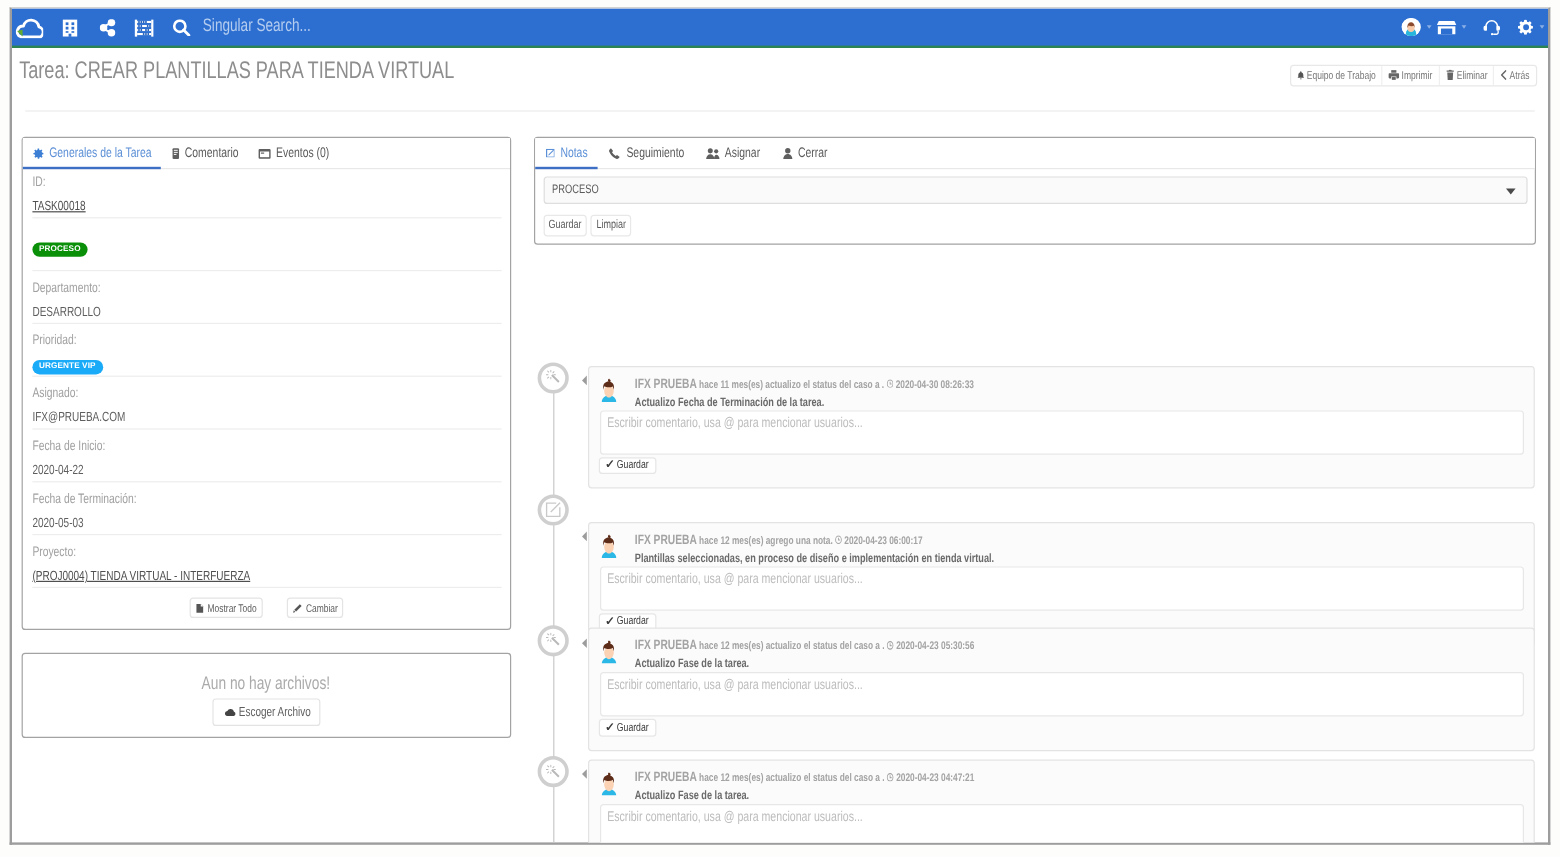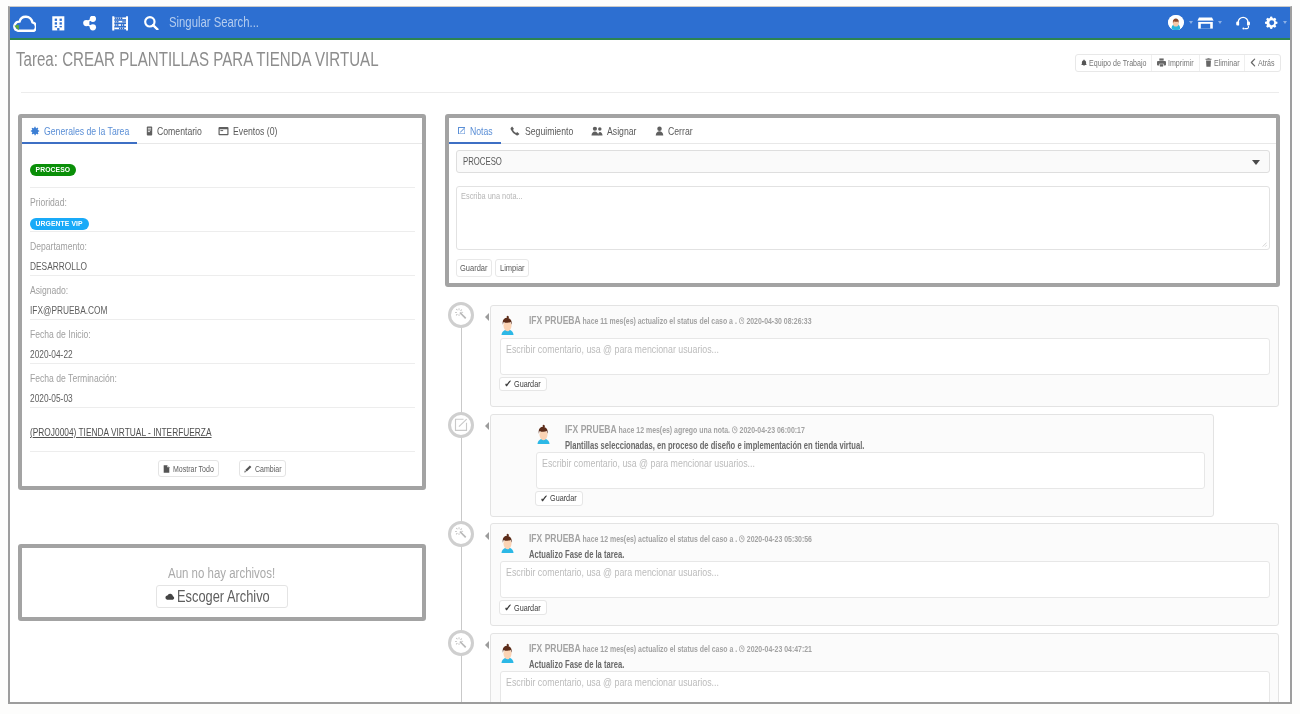--- a/index.html
+++ b/index.html
@@ -37,21 +37,21 @@
   .pghead{position:absolute;left:0;top:34px;right:0;height:48px;background:#fff;}
   .pgtitle{position:absolute;left:6px;top:10.5px;font-size:20px;color:#8d8d8d;font-weight:400;letter-spacing:0px;
            line-height:14px;}
   .btngrp{position:absolute;right:9px;top:12.5px;display:flex;border:1px solid #e8e8e8;border-radius:3px;background:#fff;}
   .btngrp .gb{display:flex;align-items:center;gap:2px;height:16px;padding:0 5px;font-size:9.4px;color:#767676;
               border-right:1px solid #efefef;white-space:nowrap;}
   .btngrp .gb:last-child{border-right:none;}
   .hr-head{position:absolute;left:11px;right:11px;top:85px;height:1px;background:#ececec;}
 
   
-  .card{position:absolute;background:#fff;border:4px solid #a3a3a3;border-radius:3px;}
+  .card{position:absolute;background:#fff;border:1px solid #a3a3a3;border-radius:3px;}
   .tabs{display:flex;align-items:flex-end;height:26px;border-bottom:1px solid #e8e8e8;background:#fff;}
   .tab{display:flex;align-items:center;gap:3.5px;height:25px;padding:0 8px;font-size:11.5px;color:#5a5a5a;
        position:relative;white-space:nowrap;}
   .tab.active{color:#5b8fd6;}
   .tab.active:after{content:"";position:absolute;left:0;right:0;bottom:-1px;height:1.6px;background:#3d6fc4;}
   .tab svg{display:block;}
   .rtabs .tab{padding:0 8.9px;gap:4.5px;}
 
   
   .flist{padding:0 7.5px;}
@@ -278,44 +278,49 @@
       <div class="tab">
         <svg width="11" height="10" viewBox="0 0 12 11">
             <rect x="0.5" y="1.2" width="11" height="9" rx="1" fill="#5f5f5f"></rect>
             <rect x="1.8" y="3.6" width="8.4" height="5.2" fill="#fff"></rect>
             <rect x="2.6" y="4.5" width="3" height="1.1" fill="#5f5f5f"></rect>
           </svg>
         <span class="cxw"><span class="cx" style="margin-right: -14.4091px;">Eventos (0)</span></span>
       </div>
     </div>
     <div class="flist">
+      <div class="frow first">
+        <div class="flab cxw"><span class="cx" style="margin-right: -3.56781px;">ID:</span></div>
+        <div class="fval link cxw"><span class="cx" style="margin-right: -14.3976px;">TASK00018</span></div>
+      </div>
       <div class="frow">
         <div class="fval"><span class="badge" style="background:#0a8f08">PROCESO</span></div>
+      </div>
+      <div class="frow">
+        <div class="flab cxw"><span class="cx" style="margin-right: -18.463px;">Departamento:</span></div>
+        <div class="fval cxw"><span class="cx" style="margin-right: -18.5013px;">DESARROLLO</span></div>
       </div>
       <div class="frow">
         <div class="flab cxw"><span class="cx" style="margin-right: -11.9438px;">Prioridad:</span></div>
         <div class="fval"><span class="badge" style="background:#19aaf8">URGENTE VIP</span></div>
       </div>
       <div class="frow">
-        <div class="flab cxw"><span class="cx" style="margin-right: -18.463px;">Departamento:</span></div>
-        <div class="fval cxw"><span class="cx" style="margin-right: -18.5013px;">DESARROLLO</span></div>
-      </div>
-      <div class="frow">
         <div class="flab cxw"><span class="cx" style="margin-right: -12.4146px;">Asignado:</span></div>
         <div class="fval cxw"><span class="cx" style="margin-right: -25.1546px;">IFX@PRUEBA.COM</span></div>
       </div>
       <div class="frow">
         <div class="flab cxw"><span class="cx" style="margin-right: -19.7034px;">Fecha de Inicio:</span></div>
         <div class="fval cxw"><span class="cx" style="margin-right: -13.8463px;">2020-04-22</span></div>
       </div>
       <div class="frow">
         <div class="flab cxw"><span class="cx" style="margin-right: -28.1827px;">Fecha de Terminación:</span></div>
         <div class="fval cxw"><span class="cx" style="margin-right: -13.8463px;">2020-05-03</span></div>
       </div>
       <div class="frow">
+        <div class="flab cxw"><span class="cx" style="margin-right: -11.7906px;">Proyecto:</span></div>
         <div class="fval link cxw"><span class="cx" style="margin-right: -58.9034px;">(PROJ0004) TIENDA VIRTUAL - INTERFUERZA</span></div>
       </div>
     </div>
     <div class="factions">
       <div class="sbtn">
         <svg width="7" height="8" viewBox="0 0 8 9">
             <path fill="#555" d="M.8.3h4.1l2.3 2.3v6.1H.8z"></path>
             <path fill="#fff" d="M4.9.3 7.2 2.6H4.9z"></path>
           </svg>
         <span class="cxw"><span class="cx" style="margin-right: -13.253px;">Mostrar Todo</span></span>
@@ -325,21 +330,21 @@
             <path fill="#555" d="M6.6.5 8.3 2.2 3.1 7.4 1.4 5.7zM.9 6.3 2.5 7.9.3 8.5z"></path>
           </svg>
         <span class="cxw"><span class="cx" style="margin-right: -8.60945px;">Cambiar</span></span>
       </div>
     </div>
   </div>
 
   <div class="card" style="left:8px;top:537px;width:408px;">
     <div class="repobody">
       <div class="repoempty cxw"><span class="cx" style="margin-right: -34.7517px;">Aun no hay archivos!</span></div>
-      <div class="sbtn" style="display:inline-flex;height:23px;padding:0 8.5px;font-size:17px;gap:2px;">
+      <div class="sbtn" style="display:inline-flex;height:23px;padding:0 8.5px;font-size:11px;gap:2px;">
         <svg width="10" height="8" viewBox="0 0 12 9">
             <path fill="#444" d="M9.6 3.5A3.6 3.6 0 0 0 2.9 2.6 2.6 2.6 0 0 0 2.4 7.7h7a2.2 2.2 0 0 0 .2-4.2z"></path>
           </svg>
         <span class="cxw"><span class="cx" style="margin-right: -20.9666px;">Escoger Archivo</span></span>
       </div>
     </div>
   </div>
 
   <div class="card" style="left:435px;top:107px;width:835px;">
     <div class="tabs rtabs">
@@ -370,26 +375,20 @@
             <circle cx="5" cy="2.9" r="2.5" fill="#5f5f5f"></circle>
             <path fill="#5f5f5f" d="M.8 10.6C.8 7.9 2.7 5.8 5 5.8s4.2 2.1 4.2 4.8z"></path>
           </svg>
         <span class="cxw"><span class="cx" style="margin-right: -7.98547px;">Cerrar</span></span>
       </div>
     </div>
     <div style="padding:6px 6.5px 6px 6.5px;">
       <div class="sel">
         <span class="cx">PROCESO</span>
         <span class="dd"></span>
-      </div>
-      <div class="ta" style="height:64px;margin-top:13px;">
-        <span class="cx">Escriba una nota...</span>
-        <svg class="grip" viewBox="0 0 8 8">
-            <path stroke="#c3c3c3" stroke-width=".8" fill="none" d="M7.5 3 3 7.5M7.5 6 6 7.5"></path>
-          </svg>
       </div>
       <div class="rbtns" style="margin-top:8.5px;">
         <div class="rbtn cxw">
             <span class="cx" style="margin-right: -8.93484px;">Guardar</span>
           </div>
         <div class="rbtn cxw">
             <span class="cx" style="margin-right: -7.98547px;">Limpiar</span>
           </div>
       </div>
     </div>
@@ -417,37 +416,38 @@
           <div class="tl-av"><svg width="17" height="20" viewBox="0 0 34 40">
               <path d="M5 40c0-6.2 5.4-11.2 12-11.2S29 33.8 29 40z" fill="#2cb8e6"></path>
               <path d="M17 13c5 0 8 3.2 8 8.2 0 5.6-3.6 11.4-8 11.4S9 26.8 9 21.2C9 16.2 12 13 17 13z" fill="#fbd3b4"></path>
               <path d="M17 2.2c1.6 0 2.8 1.1 2.8 2.4 0 .7-.3 1.3-.8 1.7 3.6.9 6.3 4.1 6.3 8.6 0 2.2-.4 4.5-.4 4.5-.8-2.6-1.5-5.3-1.5-5.3-4.2 2-10.8 1.8-14.1-.3-1 1.6-1.4 5.6-1.4 5.6s-.6-2.5-.6-4.5c0-5.5 3.9-9.2 9-9.2h.1a2.3 2.3 0 0 1-1.2-1.9c0-1.4 1.2-2.5 2.8-2.5z" fill="#5d2d1a"></path>
             </svg></div>
           <div class="tl-txt">
             <div class="tl-l1"><span class="cx"><span class="tl-user">IFX PRUEBA</span><span class="tl-meta"> hace 11 mes(es) actualizo el status del caso a .</span><span class="tl-meta"> <svg class="clk" viewBox="0 0 12 12">
                     <circle cx="6" cy="6" r="5" fill="none" stroke="#a3a3a3" stroke-width="1.5"></circle>
                     <path d="M6 3.2V6.3h2.6" fill="none" stroke="#a3a3a3" stroke-width="1.5"></path>
                   </svg> 2020-04-30 08:26:33</span></span></div>
+            <div class="tl-l2"><span class="cx"><span class="tl-body">Actualizo Fecha de Terminación de la tarea.</span></span></div>
           </div>
         </div>
         <div class="tl-input">
           <span class="cxw"><span class="cx" style="margin-right: -69.113px;">Escribir comentario, usa @ para mencionar usuarios...</span></span>
         </div>
         <div style="line-height:0;"><span class="tl-save">
             <span class="ck">✓</span>
             <span class="cxw"><span class="cx" style="margin-right: -8.62477px;">Guardar</span></span>
           </span></div>
       </div>
       <div class="tl-badge" style="left:437.9px;top:404.5px;">
         <svg width="14" height="14" viewBox="0 0 15 15">
           <path d="M10.2 1.4H1.6v11.8h11.8V5.0" fill="none" stroke="#c9c9c9" stroke-width="1.2"></path>
           <line x1="5.3" y1="9.3" x2="13.6" y2="1.1" stroke="#c9c9c9" stroke-width="1.2"></line>
         </svg>
       </div>
-      <div class="tl-card" style="left:479.7px;top:407px;width:724px;height:102.5px;padding-left:36px;">
+      <div class="tl-card" style="left:479.7px;top:428px;width:789px;height:102.5px;">
         <div class="tl-head">
           <div class="tl-av"><svg width="17" height="20" viewBox="0 0 34 40">
               <path d="M5 40c0-6.2 5.4-11.2 12-11.2S29 33.8 29 40z" fill="#2cb8e6"></path>
               <path d="M17 13c5 0 8 3.2 8 8.2 0 5.6-3.6 11.4-8 11.4S9 26.8 9 21.2C9 16.2 12 13 17 13z" fill="#fbd3b4"></path>
               <path d="M17 2.2c1.6 0 2.8 1.1 2.8 2.4 0 .7-.3 1.3-.8 1.7 3.6.9 6.3 4.1 6.3 8.6 0 2.2-.4 4.5-.4 4.5-.8-2.6-1.5-5.3-1.5-5.3-4.2 2-10.8 1.8-14.1-.3-1 1.6-1.4 5.6-1.4 5.6s-.6-2.5-.6-4.5c0-5.5 3.9-9.2 9-9.2h.1a2.3 2.3 0 0 1-1.2-1.9c0-1.4 1.2-2.5 2.8-2.5z" fill="#5d2d1a"></path>
             </svg></div>
           <div class="tl-txt">
             <div class="tl-l1"><span class="cx"><span class="tl-user">IFX PRUEBA</span><span class="tl-meta"> hace 12 mes(es) agrego una nota.</span><span class="tl-meta"> <svg class="clk" viewBox="0 0 12 12">
                     <circle cx="6" cy="6" r="5" fill="none" stroke="#a3a3a3" stroke-width="1.5"></circle>
                     <path d="M6 3.2V6.3h2.6" fill="none" stroke="#a3a3a3" stroke-width="1.5"></path>

